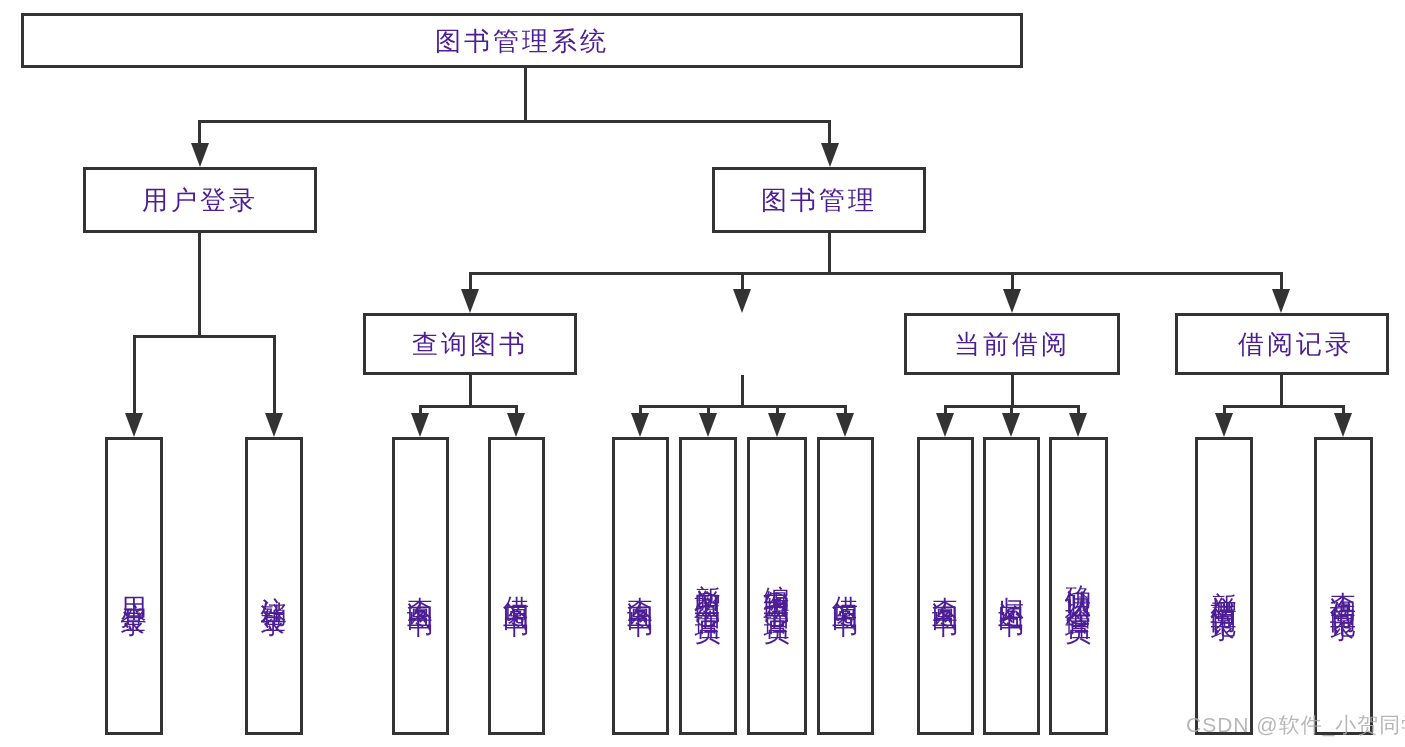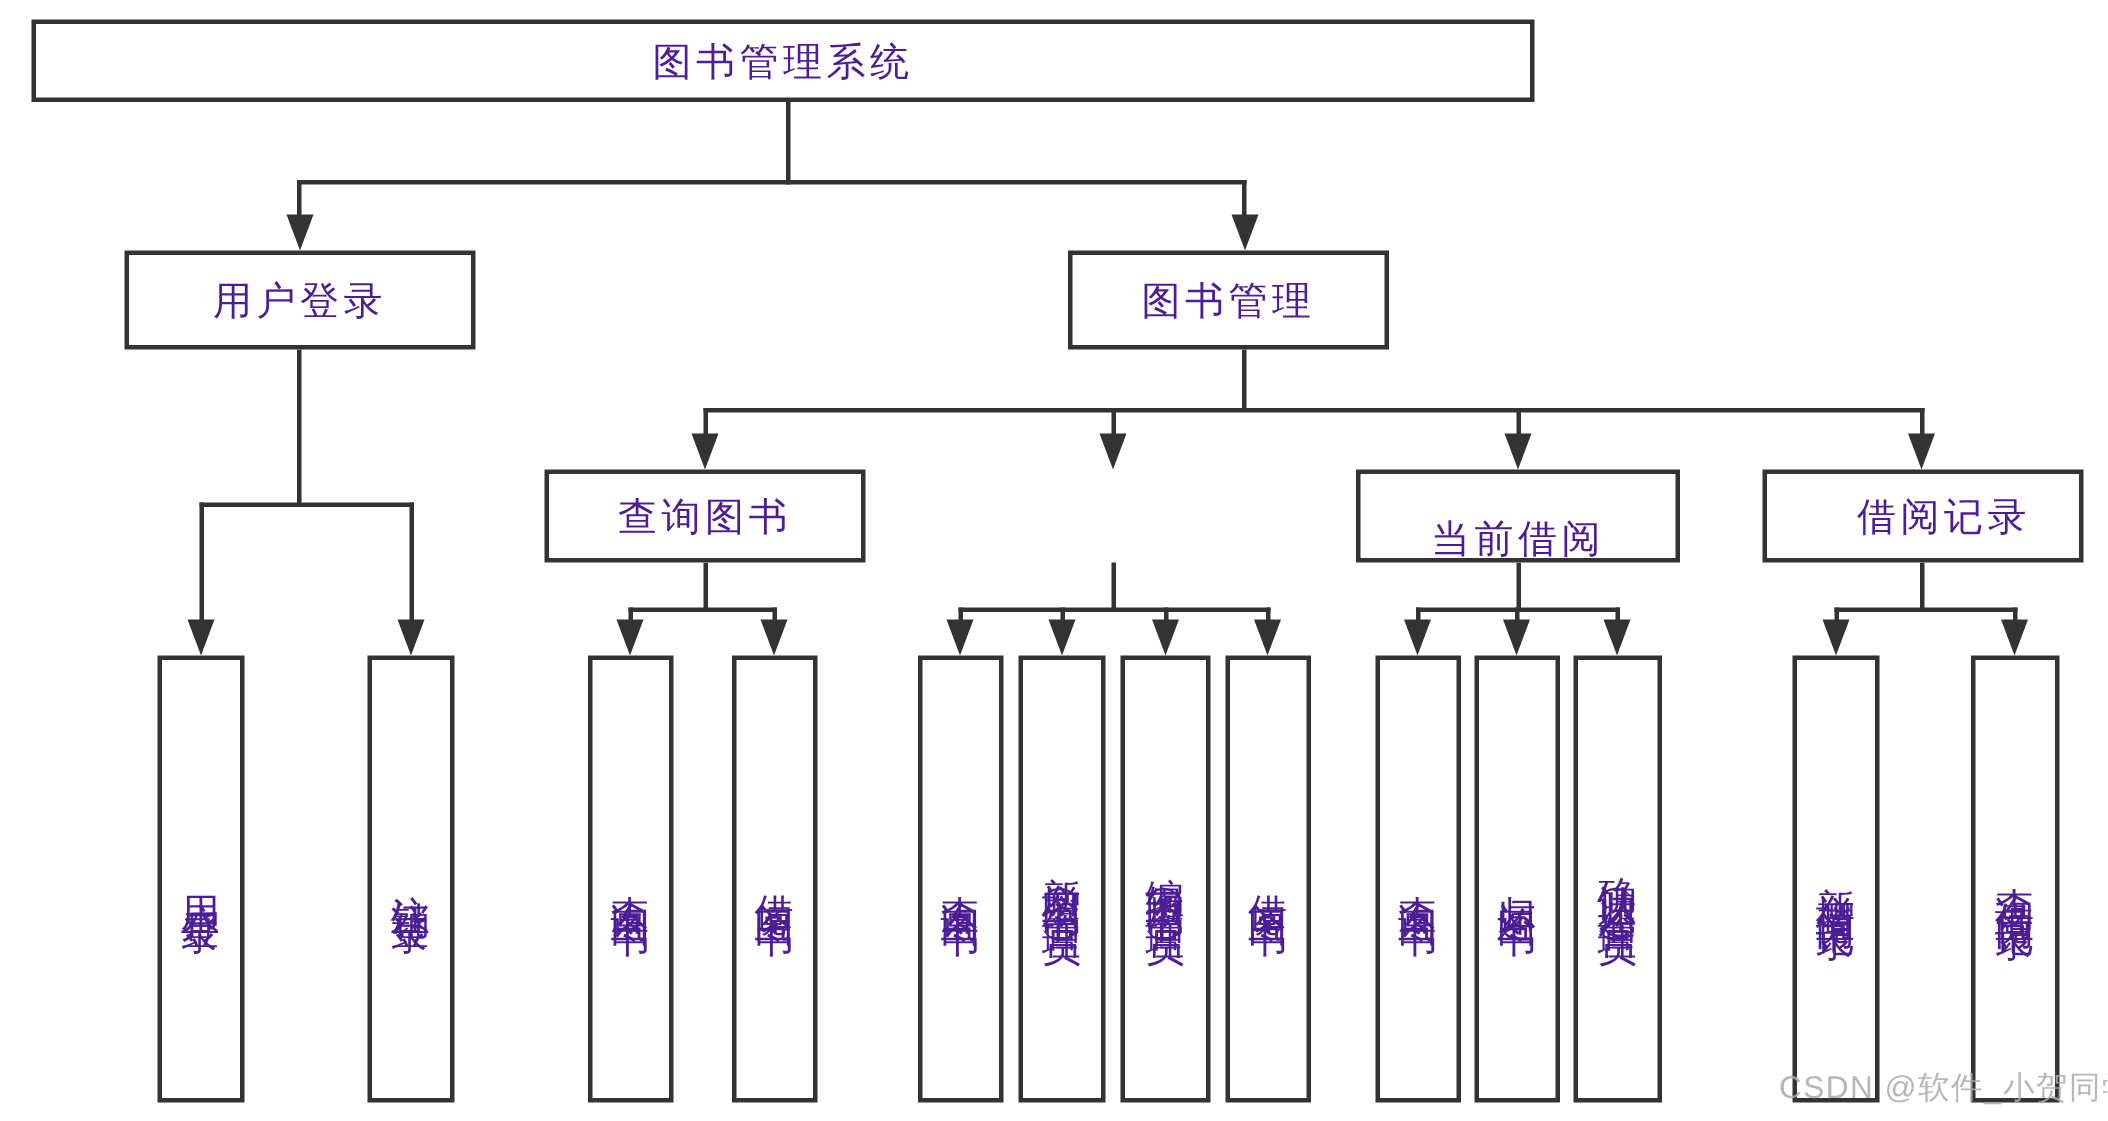--- a/index.html
+++ b/index.html
@@ -122,21 +122,21 @@
   <div class="node" style="left:83px;top:167px;width:234px;height:66px;">
     <span class="lbl">用户登录</span>
   </div>
   <div class="node" style="left:712px;top:167px;width:214px;height:66px;">
     <span class="lbl">图书管理</span>
   </div>
 
   <div class="node" style="left:363px;top:313px;width:214px;height:62px;">
     <span class="lbl">查询图书</span>
   </div>
-  <div class="node" style="left:904px;top:313px;width:216px;height:62px;align-items:flex-end;">
+  <div class="node" style="left:904px;top:313px;width:216px;height:62px;">
     <span class="lbl">当前借阅</span>
   </div>
   <div class="node" style="left:1175px;top:313px;width:214px;height:62px;padding-left:28px;">
     <span class="lbl">借阅记录</span>
   </div>
 
   <div class="node v" style="left:105px;top:437px;width:58px;height:298px;">
     <span class="lbl">用户登录</span>
   </div>
   <div class="node v" style="left:245px;top:437px;width:58px;height:298px;">

